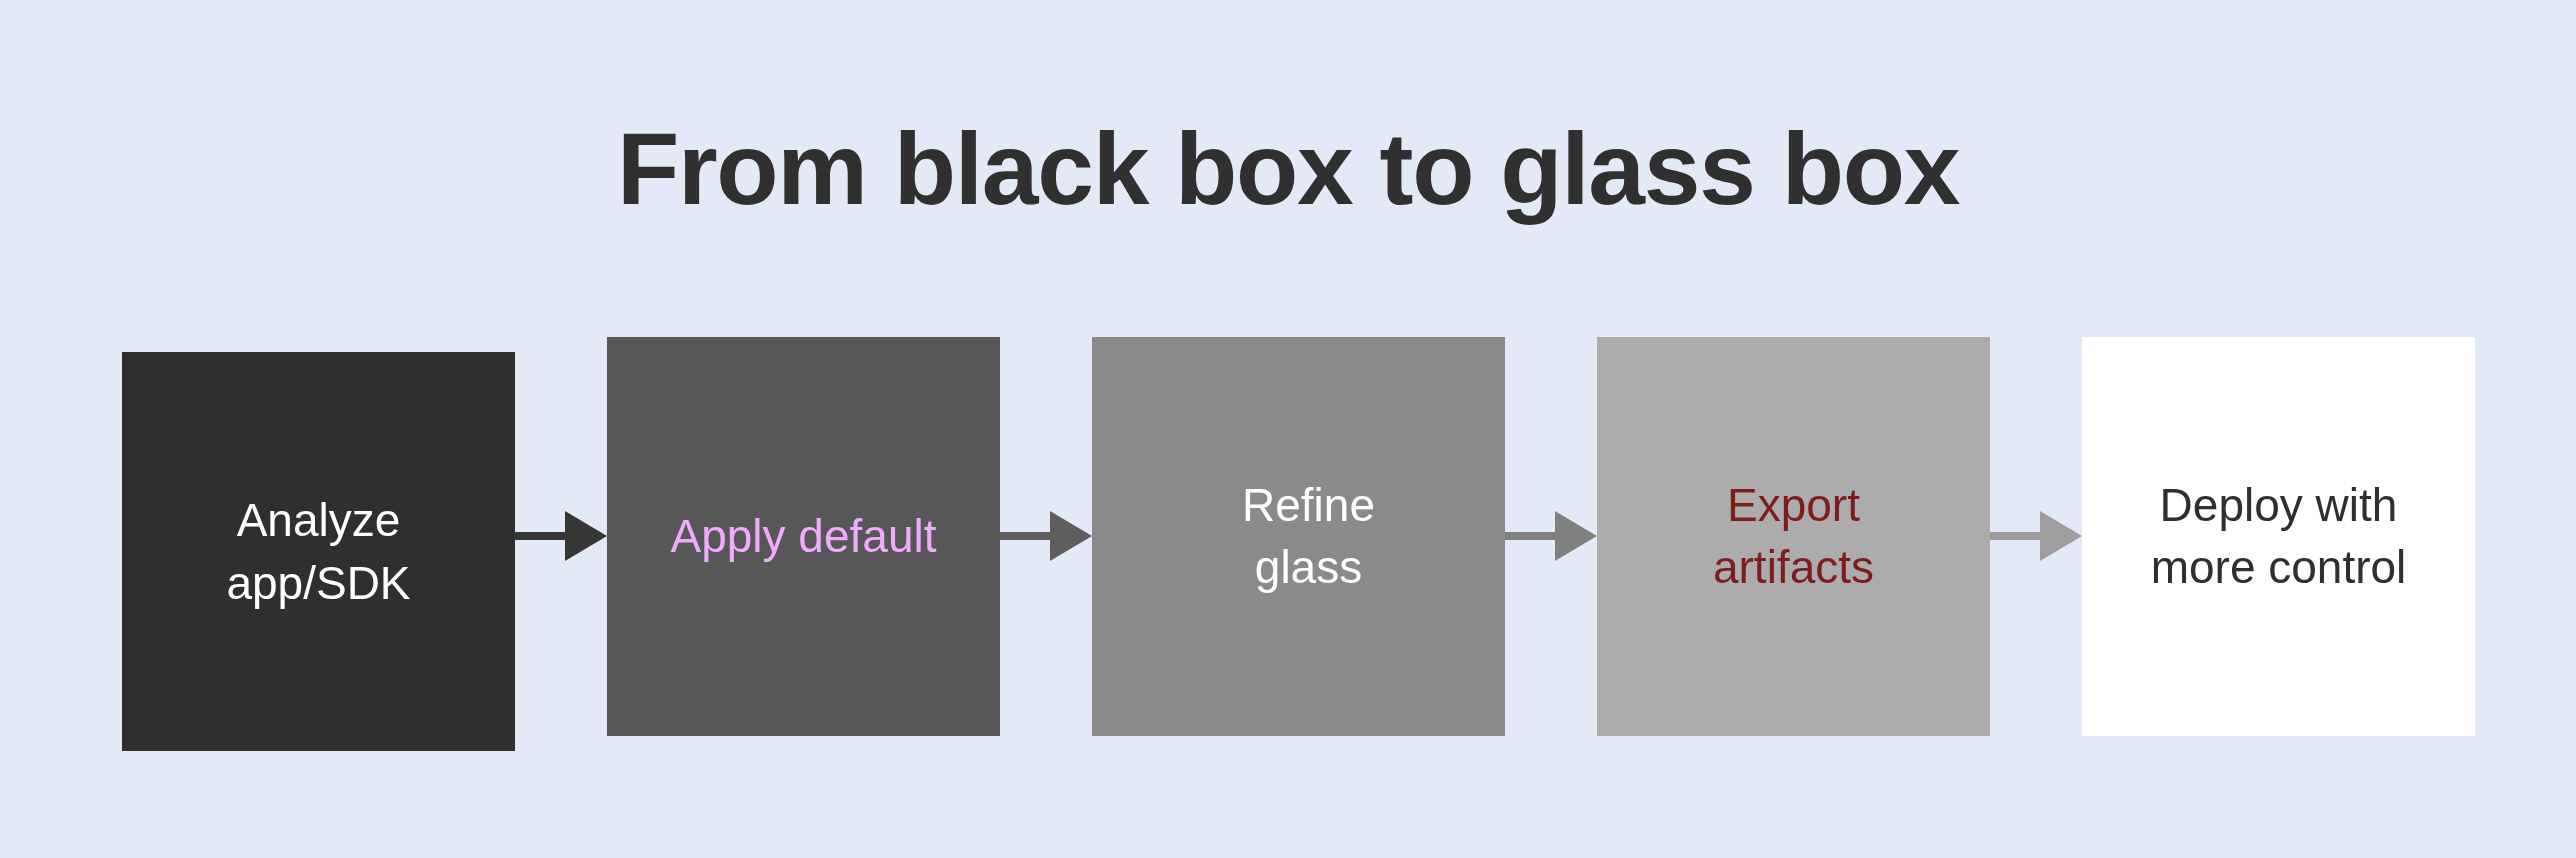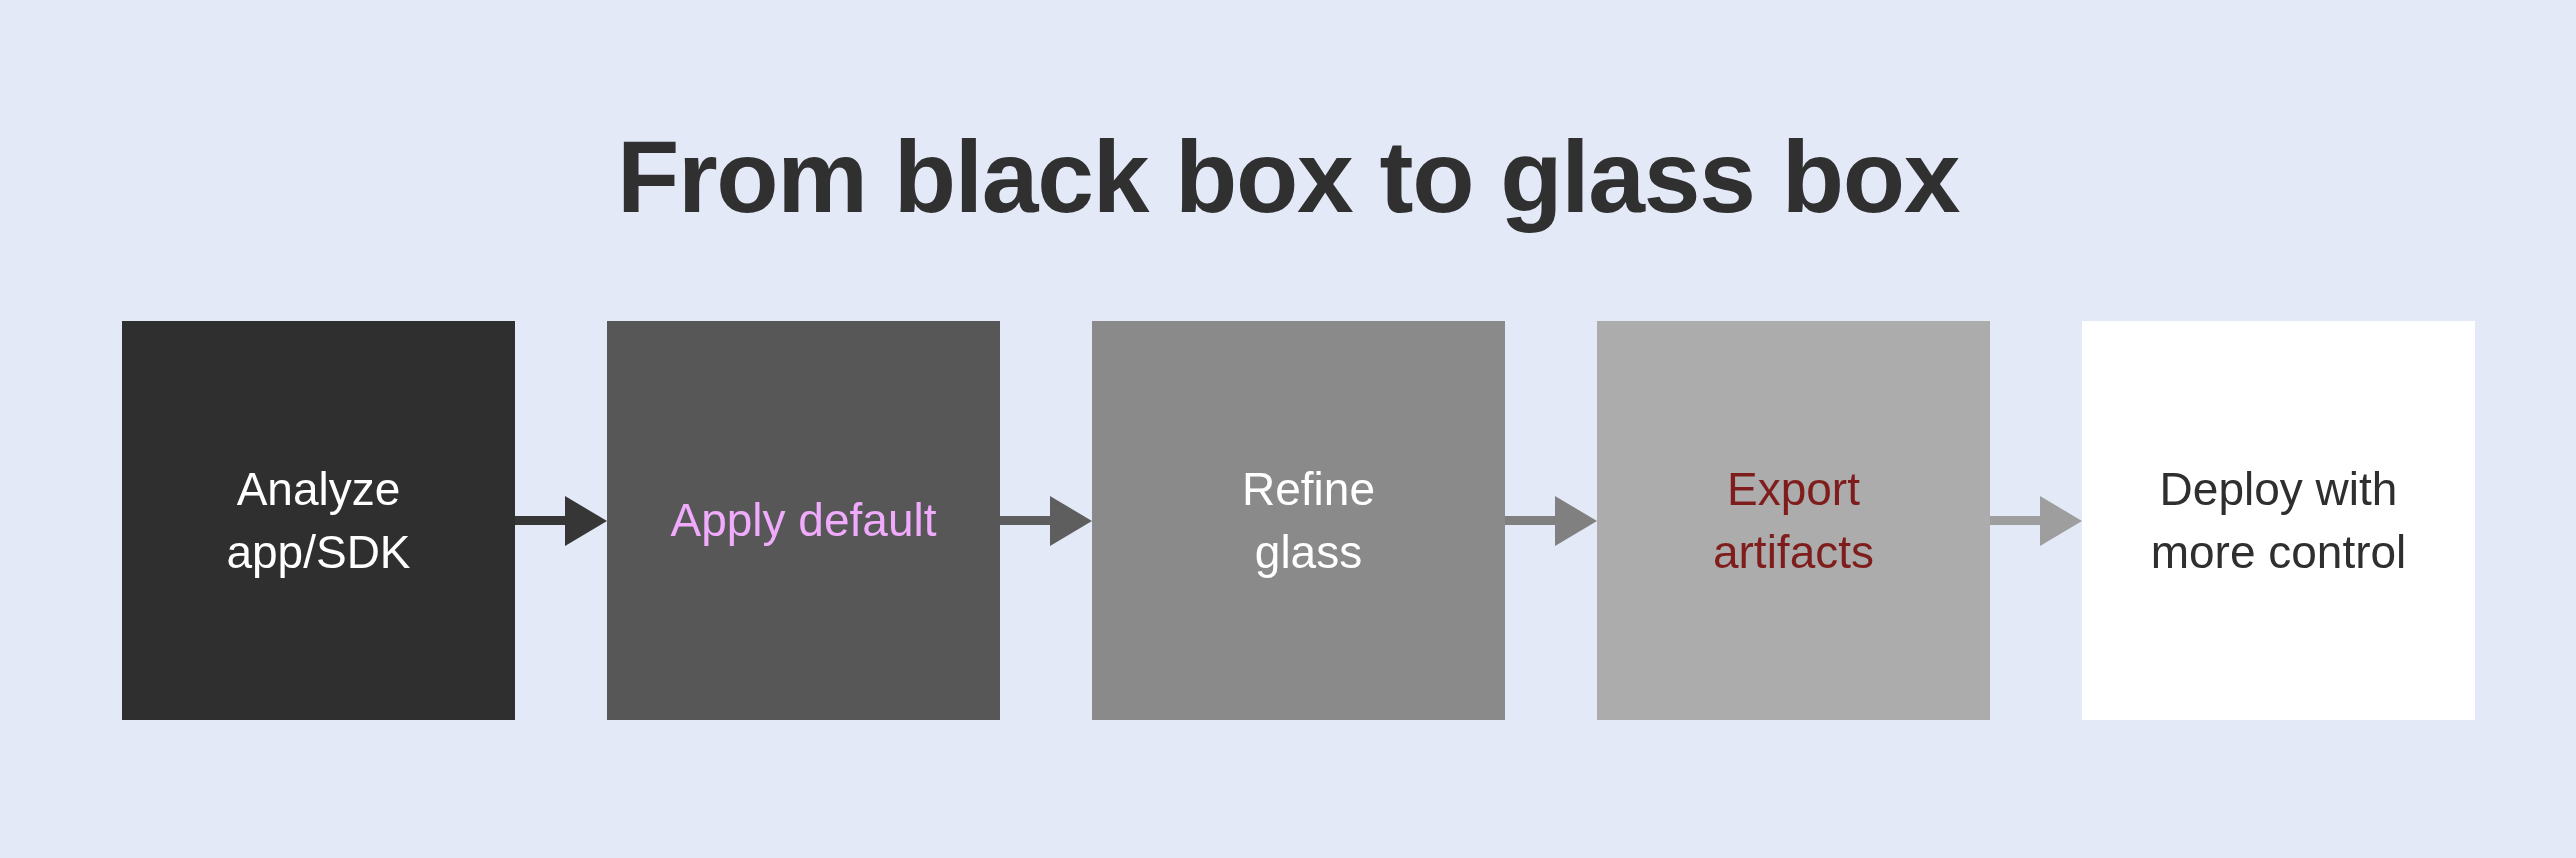--- a/index.html
+++ b/index.html
@@ -8,21 +8,21 @@
     width: 2576px;
     height: 858px;
     overflow: hidden;
     font-family: "Liberation Sans", sans-serif;
   }
   .title {
     position: absolute;
     top: 100px;
     left: 0;
     right: 0;
-    margin: 16px;
+    margin: 8px;
     text-align: center;
     font-size: 102px;
     line-height: 1.2;
     font-weight: 700;
     letter-spacing: -1.3px;
   }
   .flow {
     position: absolute;
     left: 122px;
     top: 321px;
@@ -66,21 +66,21 @@
 </style>
 </head>
 <body>
 
 <div class="canvas" style="background-color: rgb(228, 233, 248);">
 
   <h1 class="title" style="color: rgb(48, 48, 48);">From black box to glass box</h1>
 
   <div class="flow">
 
-    <div class="step" style="background-color: rgb(47, 47, 47); color: rgb(255, 255, 255);">
+    <div class="step" style="background-color: rgb(47, 47, 47); color: rgb(255, 255, 255); margin-top: 31px;">
       <div class="label">
         <span class="line">Analyze</span>
         <span class="line">app/SDK</span>
       </div>
     </div>
 
     <div class="arrow" style="color: rgb(54, 54, 54);">
       <span class="shaft"></span>
       <span class="head"></span>
     </div>

